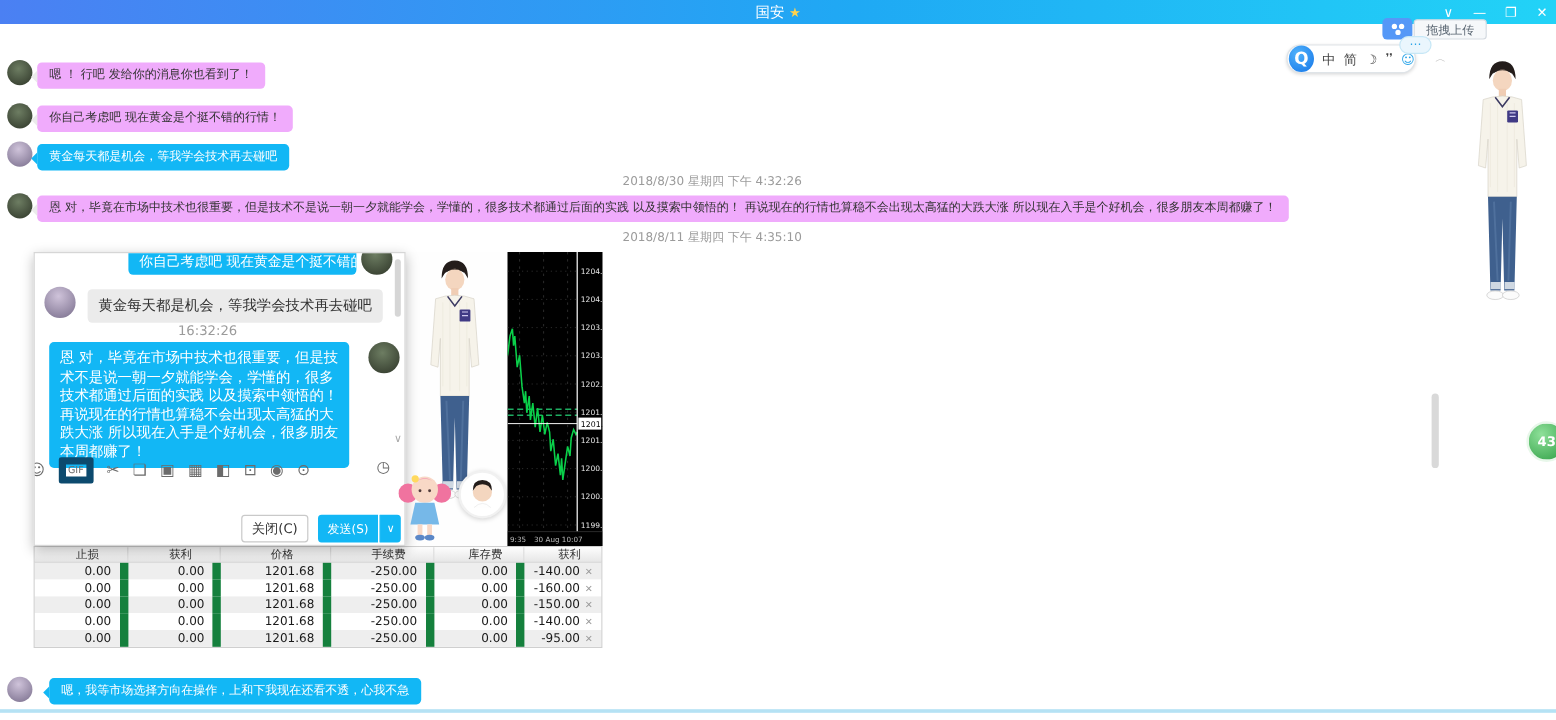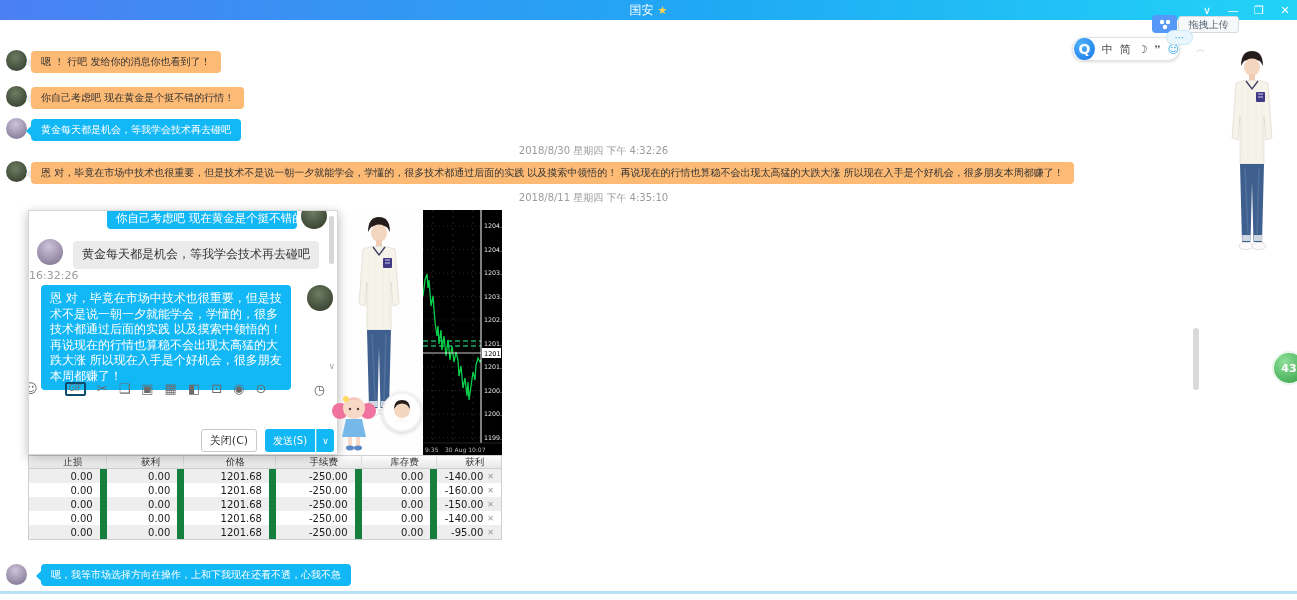--- a/index.html
+++ b/index.html
@@ -28,40 +28,40 @@
   .ime-items { display:flex; align-items:center; gap:7px; margin-left:7px; font-size:11px; color:#444; }
   .ime-items .smiley { color:#2aa4e8; }
   .ime-more { left:1166px; top:30px; width:27px; height:15px; background:#eaf6fd; border:1px solid #c6e7f6; border-radius:8px;
     color:#2aa4e8; font-size:10px; display:flex; align-items:center; justify-content:center; z-index:31; }
 
   
   .avatar { width:21px; height:21px; border-radius:50%; }
   .av-dark { background:radial-gradient(circle at 45% 35%,#6d7d62,#2d3427); }
   .av-light { background:radial-gradient(circle at 45% 30%,#cfc3da,#776c8a); }
   .bubble { display:inline-block; padding:5px 10px; border-radius:4px; font-size:10px; white-space:nowrap; line-height:12px; position:relative; }
-  .b-gray { background:#fdba74; color:#333; }
+  .b-gray { background:#f0abfc; color:#333; }
   .b-blue { background:#12b7f5; color:#fff; }
   .bubble.tail::before { content:""; position:absolute; left:-5px; top:7px; border:5px solid transparent; border-left:none; }
   .b-gray.tail::before { border-right-color:#ebebeb; }
   .b-blue.tail::before { border-right-color:#12b7f5; }
   .timestamp { left:0; right:110px; text-align:center; font-size:10px; color:#9b9b9b; }
 
   
   .dialog { left:28px; top:210px; width:310px; height:245px; background:#fff; border:1px solid #d6d6d6;
     box-shadow:0 3px 10px rgba(0,0,0,.28); z-index:20; overflow:hidden; }
   .dlg-bubble { position:absolute; font-size:12px; line-height:15.5px; border-radius:4px; padding:6px 9px; }
   .dlg-partial { left:78px; top:-6px; width:190px; height:24px; background:#12b7f5; color:#fff; white-space:nowrap; overflow:hidden; font-size:11.5px; }
   .dlg-av { position:absolute; width:26px; height:26px; border-radius:50%; }
   .dlg-gray { left:44px; top:30px; background:#ebebeb; color:#333; white-space:nowrap; }
-  .dlg-time { position:absolute; left:0; right:20px; top:58px; text-align:left; font-size:11px; color:#9b9b9b; }
+  .dlg-time { position:absolute; left:0; right:20px; top:58px; text-align:center; font-size:11px; color:#9b9b9b; }
   .dlg-blue { left:12px; top:74px; width:250px; background:#12b7f5; color:#fff; }
   .dlg-scroll { position:absolute; right:3px; top:5px; width:5px; height:48px; border-radius:3px; background:#d6d6d6; }
   .dlg-scroll-arrow { position:absolute; right:2px; top:150px; font-size:9px; color:#a8a8a8; }
   .dlg-toolbar { position:absolute; left:-5px; top:170px; display:flex; align-items:center; gap:11px; color:#6b6b6b; font-size:13px; }
-  .dlg-toolbar .gif { font-size:8px; border:2px solid #0c4a6e; border-radius:2px; padding:0 2px; line-height:10px;margin-left:16px; }
+  .dlg-toolbar .gif { font-size:8px; border:6px solid #0c4a6e; border-radius:2px; padding:0 2px; line-height:10px; }
   .dlg-clock { position:absolute; right:12px; top:171px; color:#6b6b6b; font-size:13px; }
   .btn-close { position:absolute; left:172px; top:218px; width:56px; height:23px; background:#fff; border:1px solid #c9c9c9; border-radius:3px;
     font-size:11px; color:#333; display:flex; align-items:center; justify-content:center; }
   .btn-send { position:absolute; left:236px; top:218px; width:50px; height:23px; background:#12b7f5; border-radius:3px 0 0 3px;
     font-size:10px; color:#fff; display:flex; align-items:center; justify-content:center; }
   .btn-send-caret { position:absolute; left:287px; top:218px; width:18px; height:23px; background:#12b7f5; border-left:1px solid #52cdf8;
     border-radius:0 3px 3px 0; color:#fff; font-size:9px; display:flex; align-items:center; justify-content:center; }
 
   
   .char-panel { left:335px; top:210px; width:88px; height:245px; background:#fefefe; }

